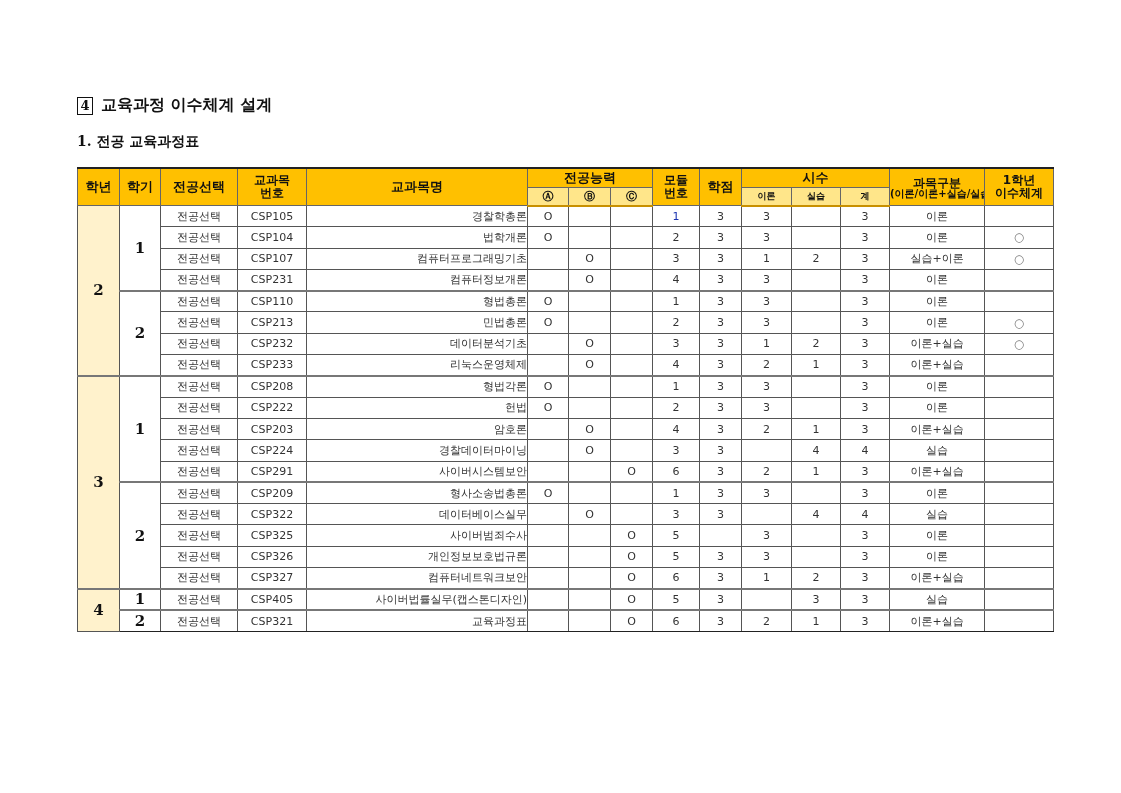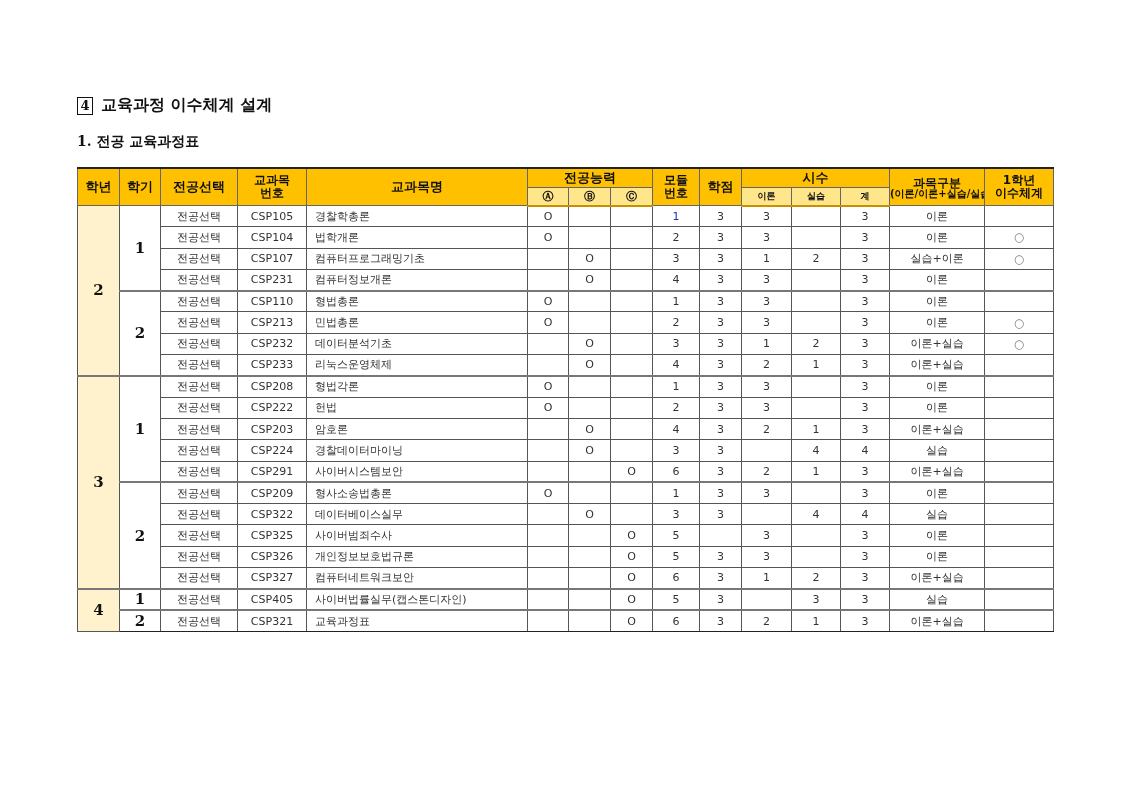--- a/index.html
+++ b/index.html
@@ -22,21 +22,21 @@
   th.two { font-size: 12px; line-height: 13px; }
   th.sub { background: #ffe68a; font-size: 9px; }
   th.subc { background: #ffe68a; font-size: 11px; }
   th .small { font-size: 10px; display: block; line-height: 8px; }
   thead tr:last-child th { border-bottom: 2px solid #c89000; }
   tbody tr { height: 21.3px; }
   td { color: #333; }
   td.year { background: #fff2cc; font-family: "DejaVu Serif", "Liberation Serif", serif; font-weight: bold;
             font-size: 15px; color: #111; }
   td.sem { font-family: "DejaVu Serif", "Liberation Serif", serif; font-weight: bold; font-size: 15px; color: #111; }
-  td.name { text-align: left; padding-left: 8px; }
+  td.name { text-align: right; padding-left: 8px; }
   td.blue { color: #1a33b0; }
   tr.grp-top td { border-top: 2px solid #777; }
   tbody tr:last-child td { border-bottom: 1.5px solid #222; }
   .circ { color: #777; font-size: 12px; }
 </style>
 </head>
 <body>
 
 <div class="h1">
   <span class="boxnum">4</span>

